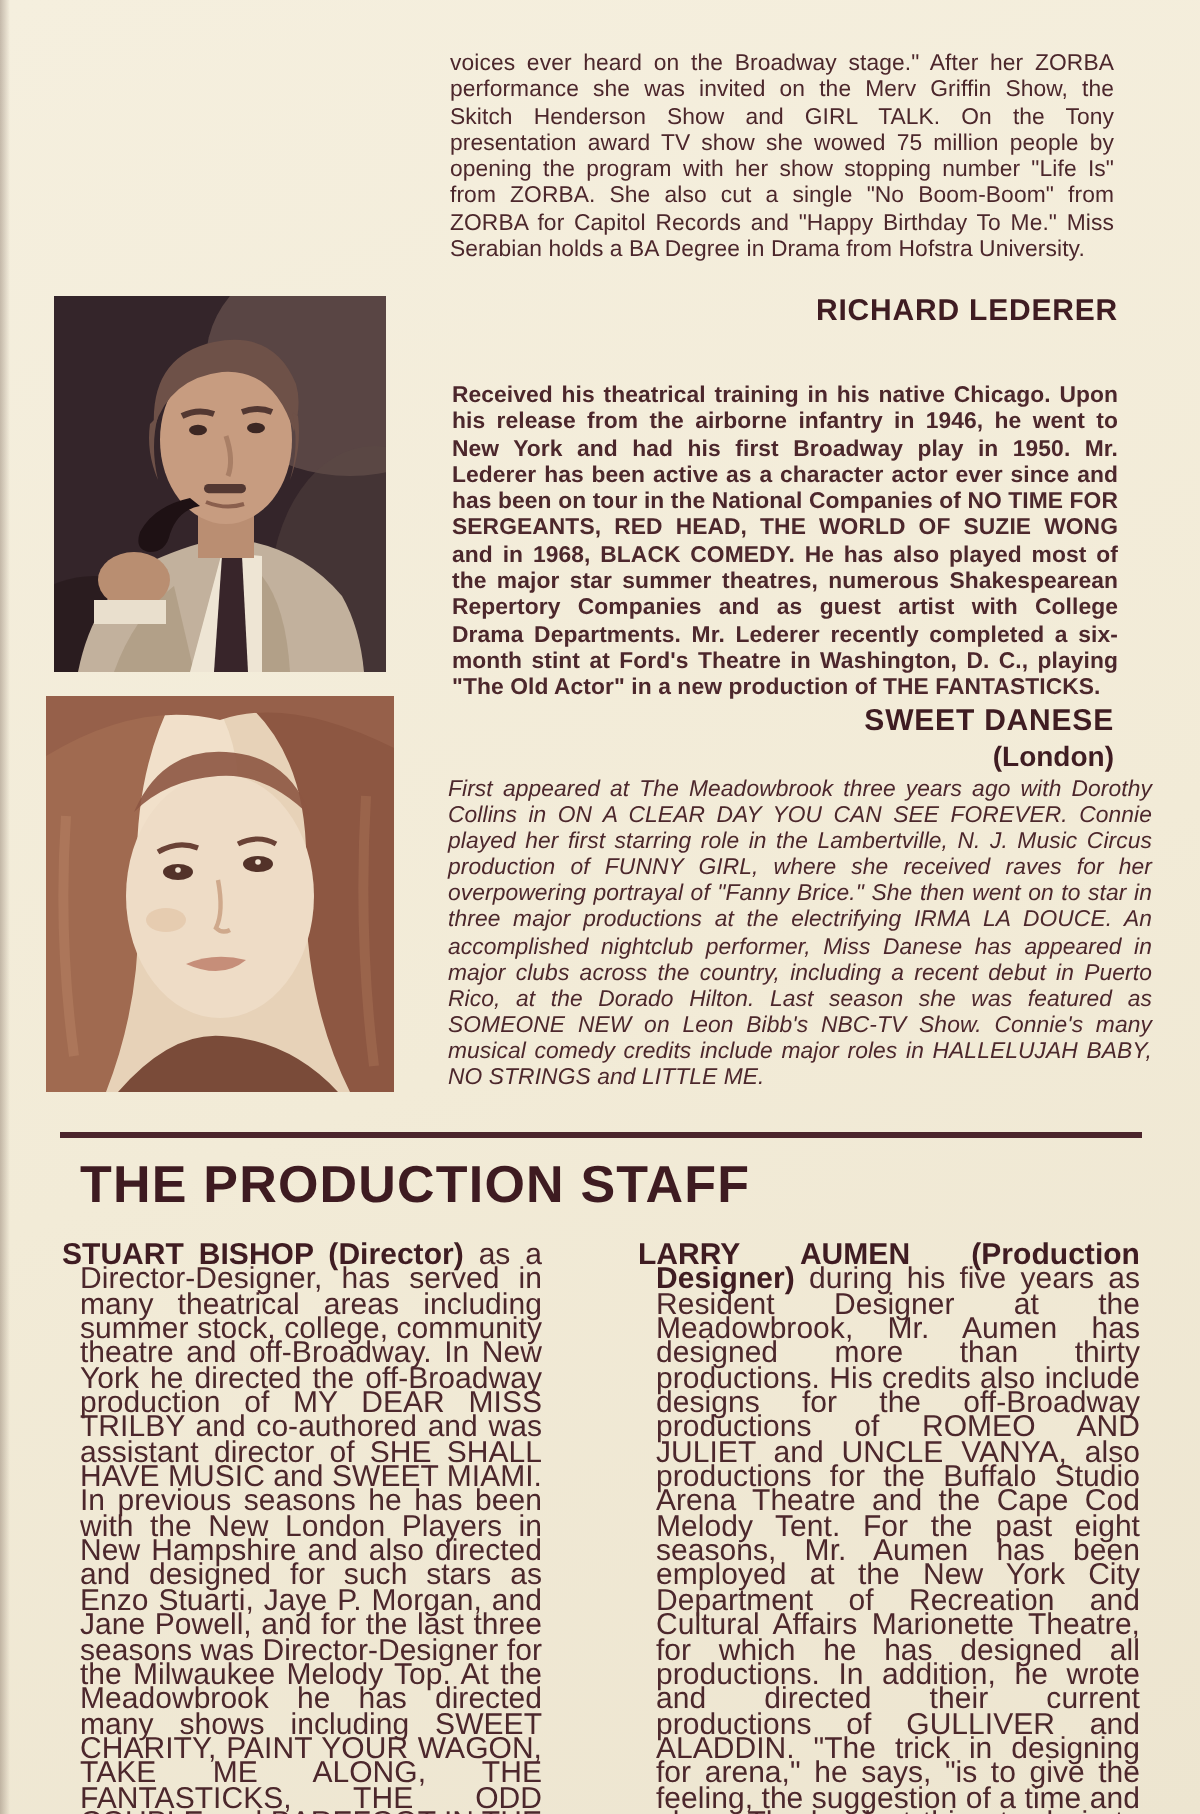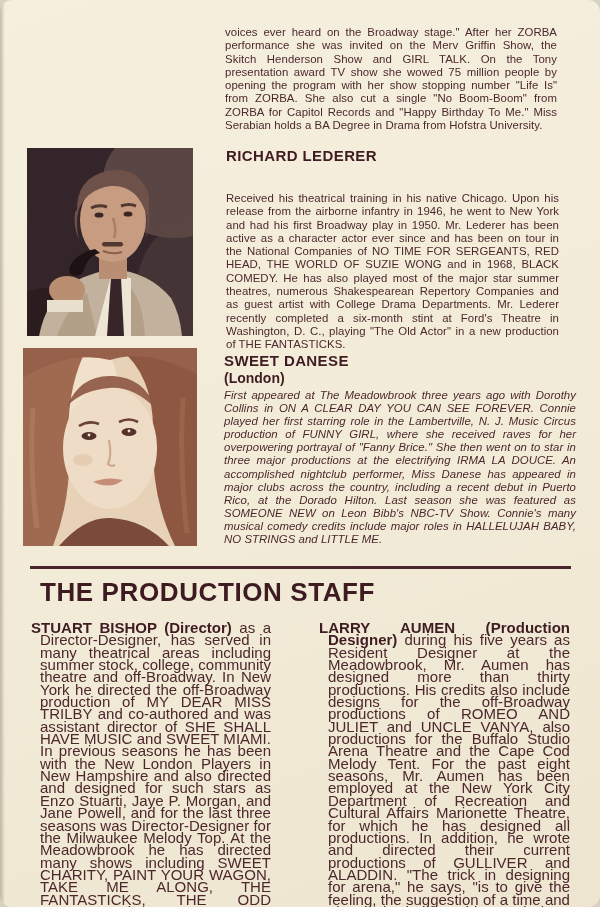--- a/index.html
+++ b/index.html
@@ -1,34 +1,33 @@
 <!DOCTYPE html>
 <html><head>
 <meta charset="utf-8">
 <style>
   html,body{margin:0;padding:0;background:#d8d2c0;}
   .page{
     position:relative;width:600px;height:907px;overflow:hidden;
     background:linear-gradient(160deg,#f5efde 0%,#f2ebd7 55%,#ede5d0 100%);
     color:#4a2429;
     font-family:"Liberation Sans", sans-serif;
-    border-radius:12px;
     -webkit-font-smoothing:antialiased;
   }
   .edge-shadow{position:absolute;left:0;top:0;width:5px;height:100%;
     background:linear-gradient(90deg,rgba(70,45,35,.28),rgba(70,45,35,0));}
   .para{
     position:absolute;text-align:justify;
     font-size:11.4px;line-height:13.3px;letter-spacing:.05px;margin:0;
     color:#4c272c;
   }
   .intro{left:225px;top:26px;width:332px;}
-  .bio-richard{left:226px;top:192px;width:333px;}
+  .bio-richard{left:226px;top:192px;width:333px;font-weight:bold;}
   .bio-connie{left:224px;top:389px;width:352px;line-height:13.1px;font-style:italic;}
-  .cast-head{position:absolute;text-align:left;font-weight:bold;color:#3f1c22;margin:0;}
+  .cast-head{position:absolute;text-align:right;font-weight:bold;color:#3f1c22;margin:0;}
   .cast-head .name{font-size:15px;line-height:18px;letter-spacing:.4px;}
   .cast-head .role{font-size:14px;line-height:17px;}
   .head-richard{left:226px;top:147px;width:333px;}
   .head-connie{left:224px;top:352px;width:333px;}
   .photo{position:absolute;margin:0;padding:0;}
   .photo svg{display:block;width:100%;height:100%;}
   .photo-richard{left:27px;top:148px;width:166px;height:188px;}
   .photo-connie{left:23px;top:348px;width:174px;height:198px;}
   .rule{position:absolute;left:30px;top:566px;width:541px;height:3px;background:#4b252c;}
   .staff-title{

